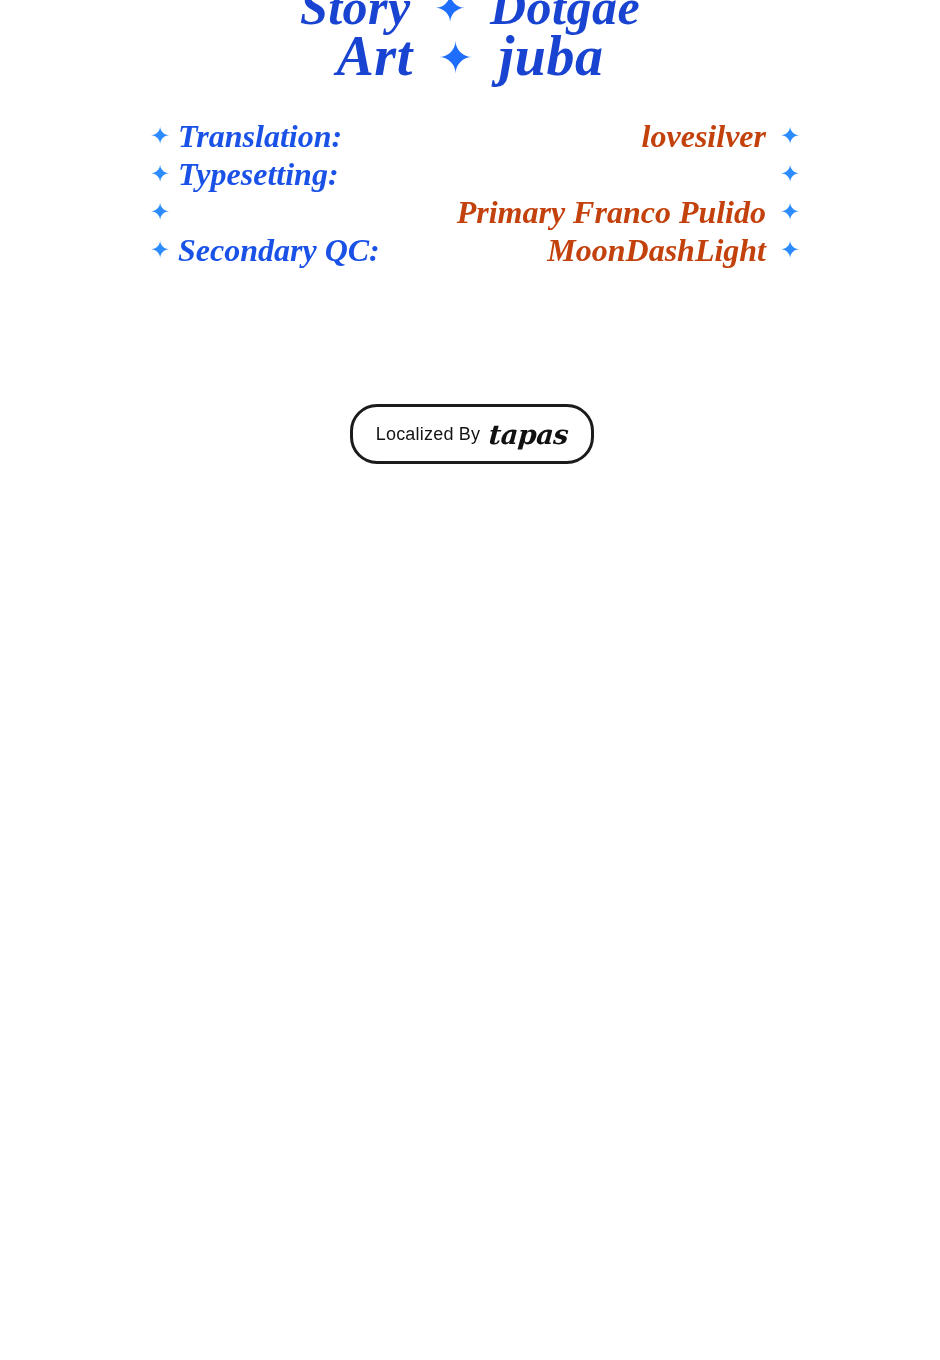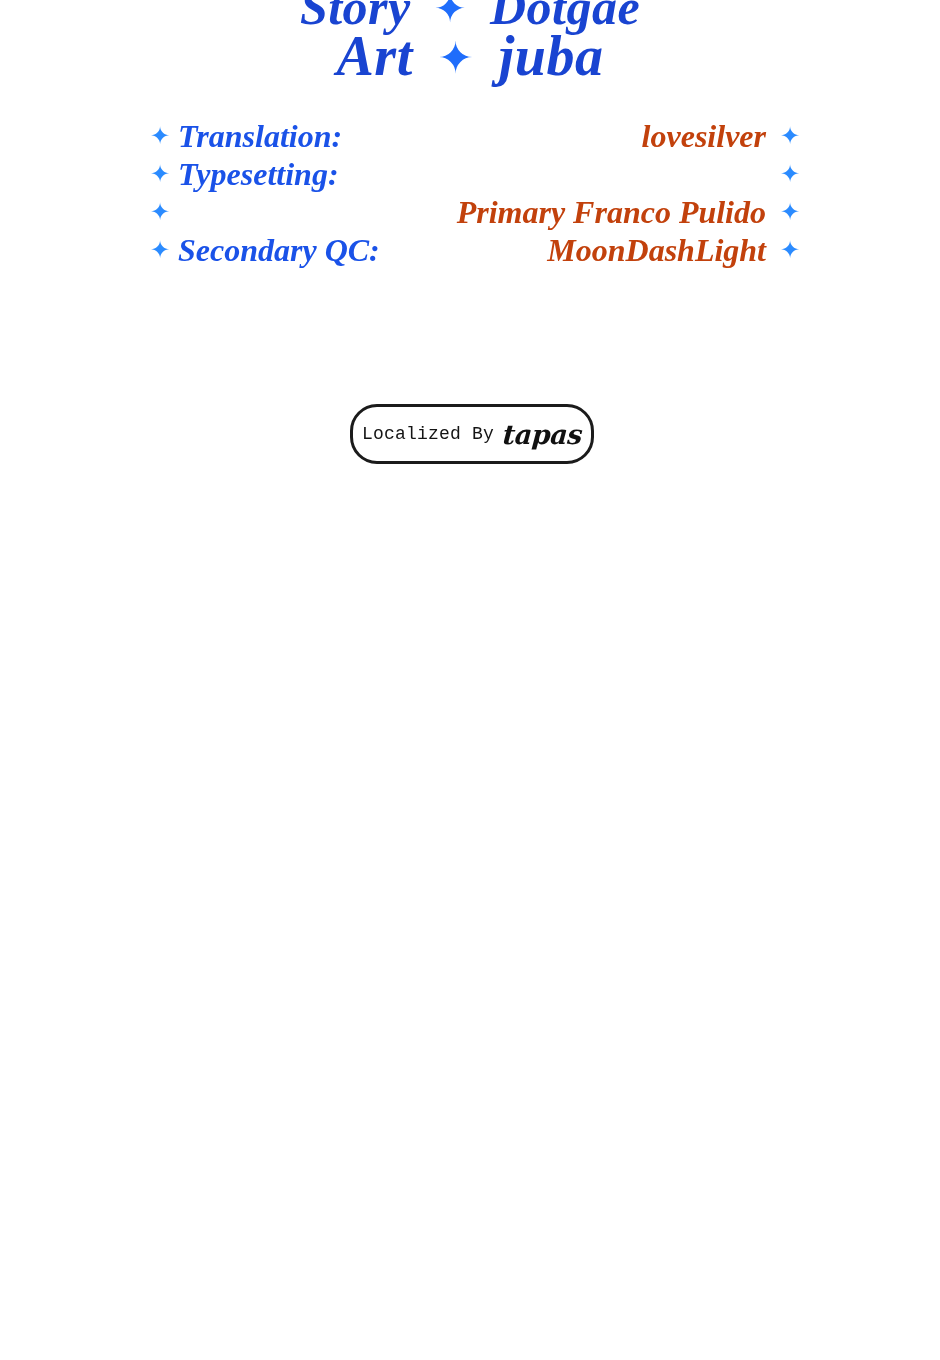--- a/index.html
+++ b/index.html
@@ -106,21 +106,21 @@
     height: 54px;
     border: 3px solid #1b1b1b;
     border-radius: 27px;
     background: #ffffff;
     display: flex;
     align-items: center;
     justify-content: center;
     gap: 9px;
   }
   .tapas-badge .localized {
-    font-family: Liberation Mono, monospace;
+    font-family: Liberation Sans, sans-serif;
     font-size: 18px;
     color: #141414;
     letter-spacing: 0.2px;
   }
   .tapas-badge .wordmark {
     font-family: "DejaVu Serif", serif;
     font-style: italic;
     font-weight: bold;
     font-size: 27px;
     color: #111111;

